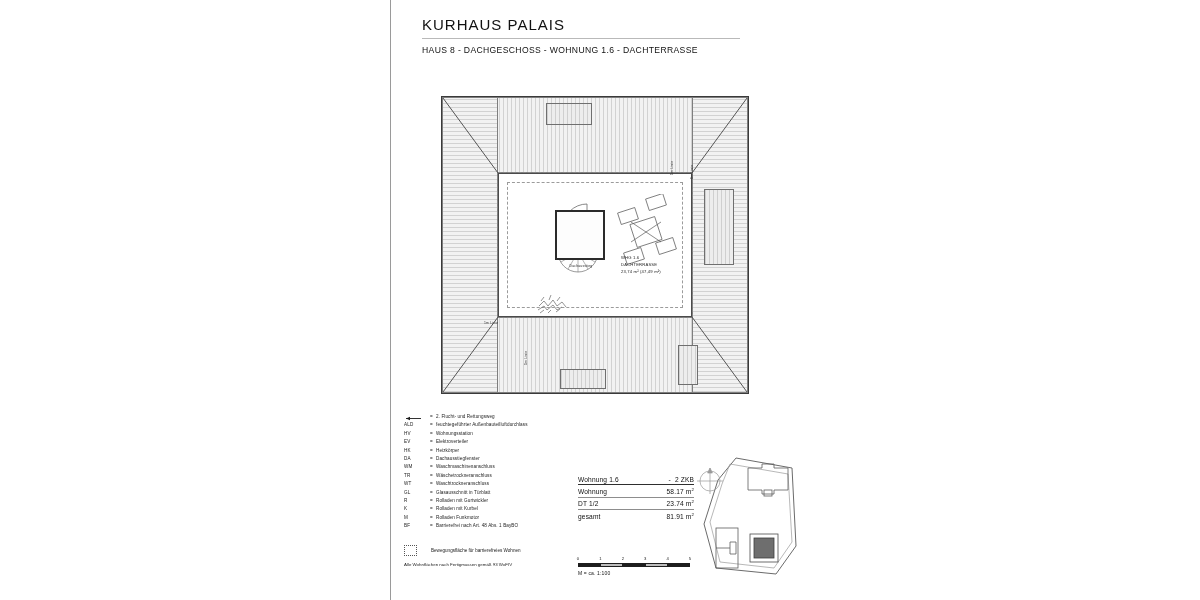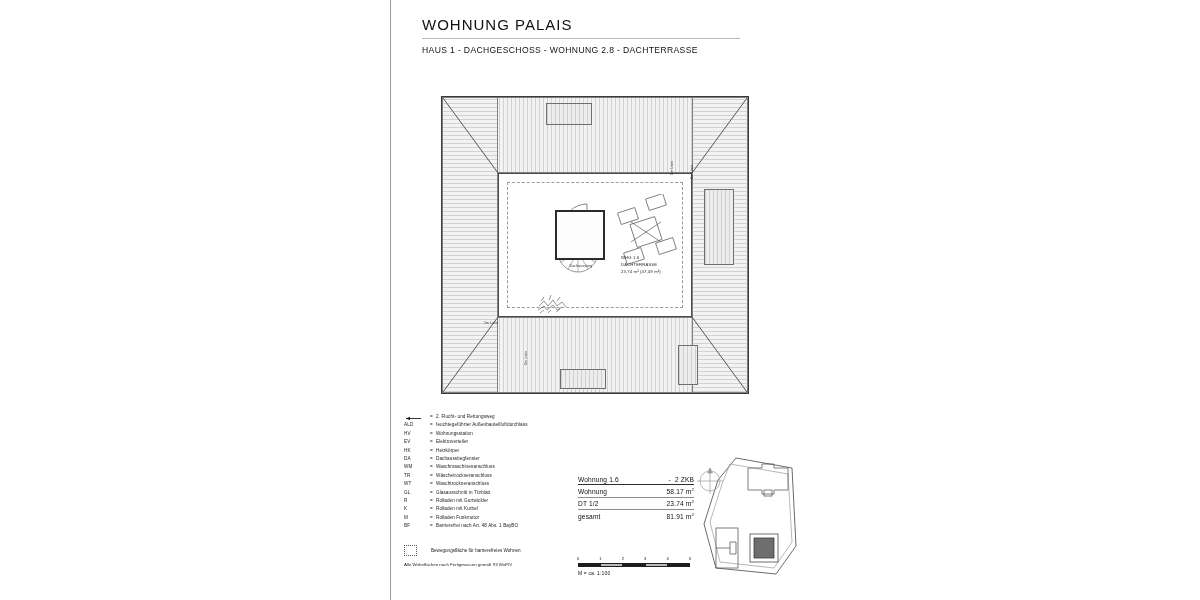--- a/index.html
+++ b/index.html
@@ -96,23 +96,23 @@
   .siteplan{position:absolute;left:692px;top:450px;width:112px;height:132px;}
 </style>
 </head>
 <body>
 
 <div class="sheet">
 
   <div class="margin-rule"></div>
 
   <div class="titleblock">
-    <div class="title-main">WOHNUNG PALAIS</div>
+    <div class="title-main">KURHAUS PALAIS</div>
     <div class="title-rule"></div>
-    <div class="title-sub">HAUS 1 - DACHGESCHOSS - WOHNUNG 2.8 - DACHTERRASSE</div>
+    <div class="title-sub">HAUS 8 - DACHGESCHOSS - WOHNUNG 1.6 - DACHTERRASSE</div>
   </div>
 
   <div class="plan">
 
     <div class="roof-band roof-top"></div>
     <div class="roof-band roof-bottom"></div>
     <div class="roof-band vert roof-left"></div>
     <div class="roof-band vert roof-right"></div>
 
     <svg width="306" height="296" style="position:absolute;left:0;top:0;">

